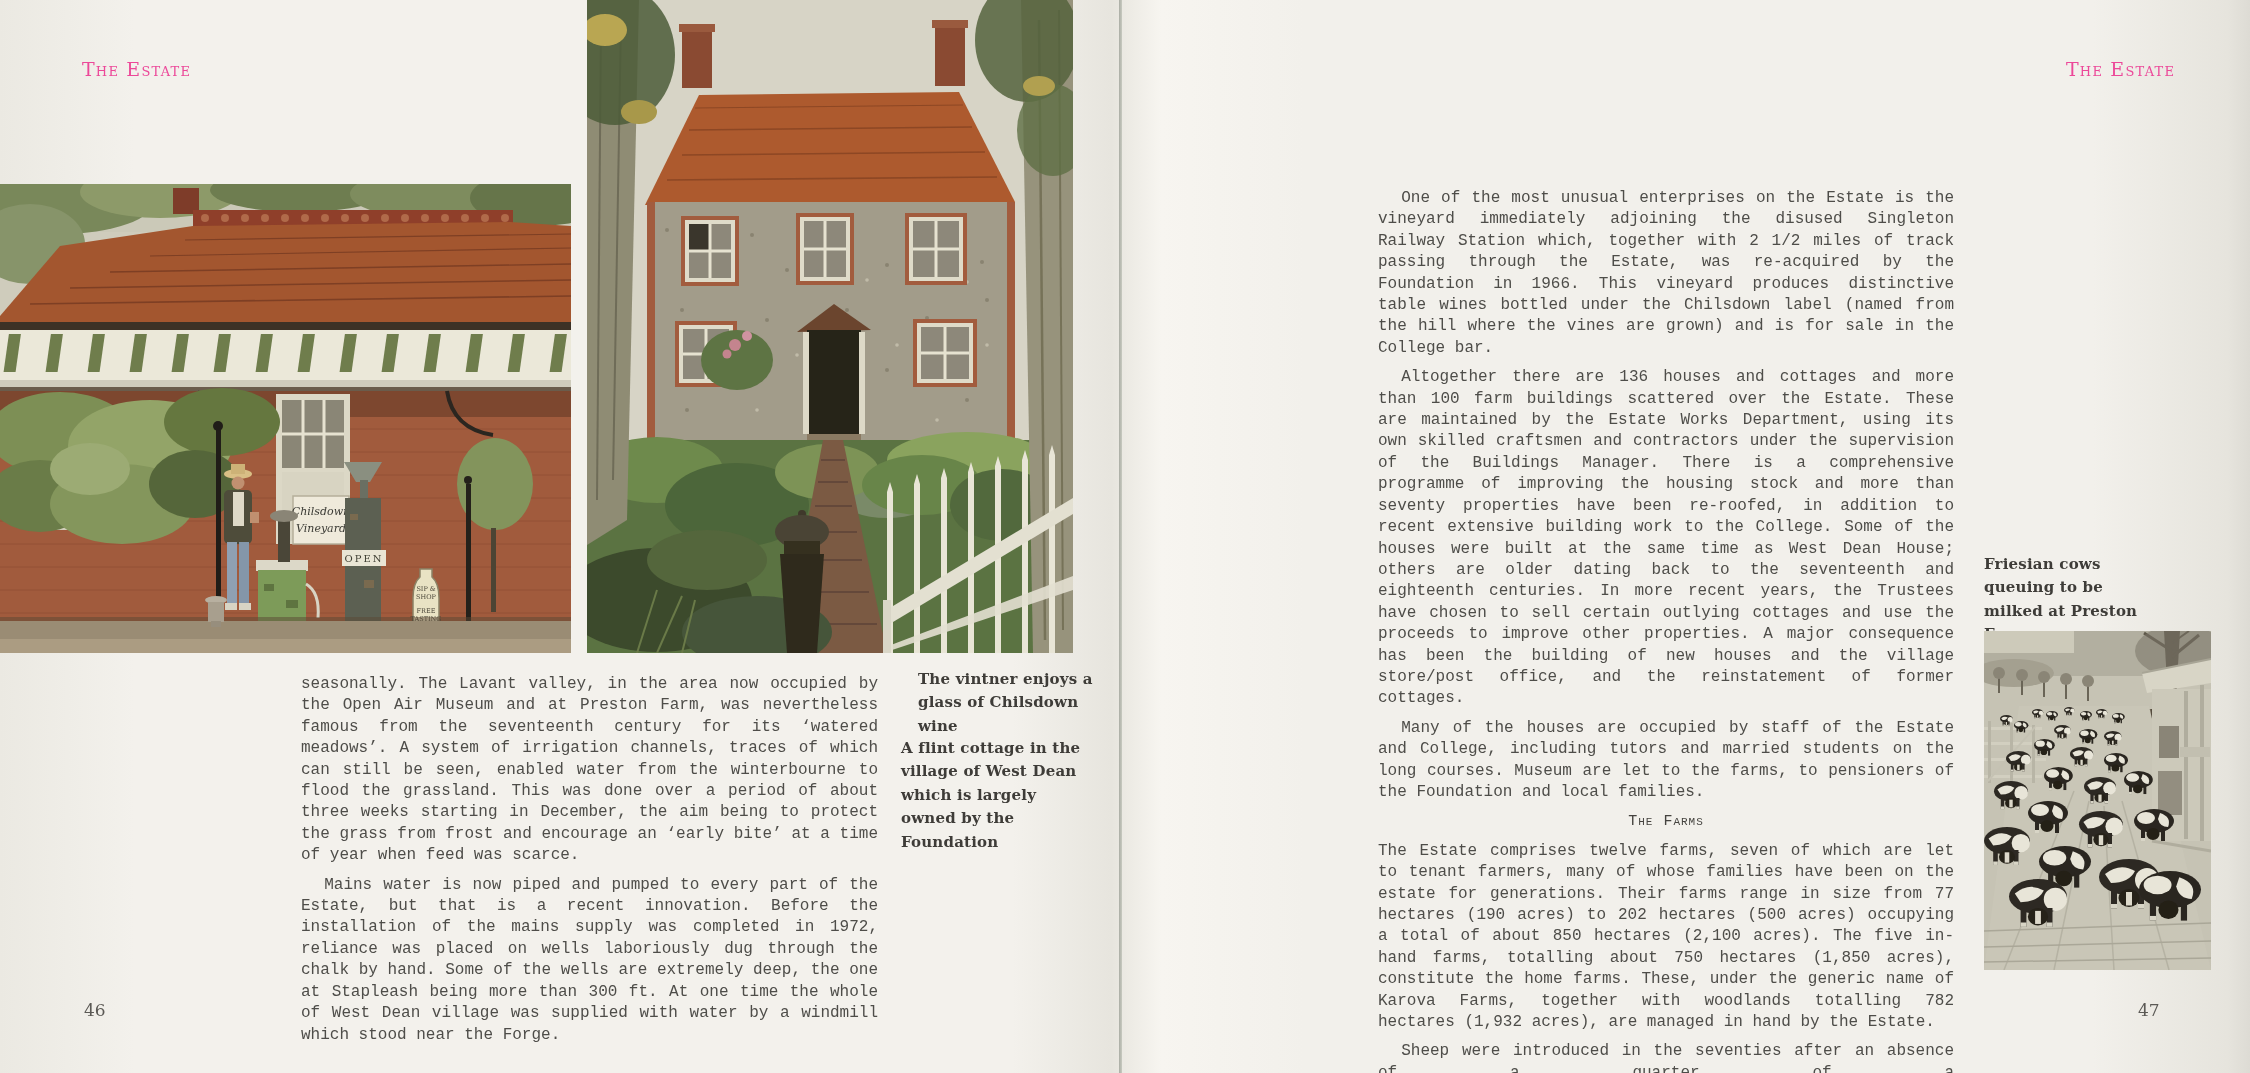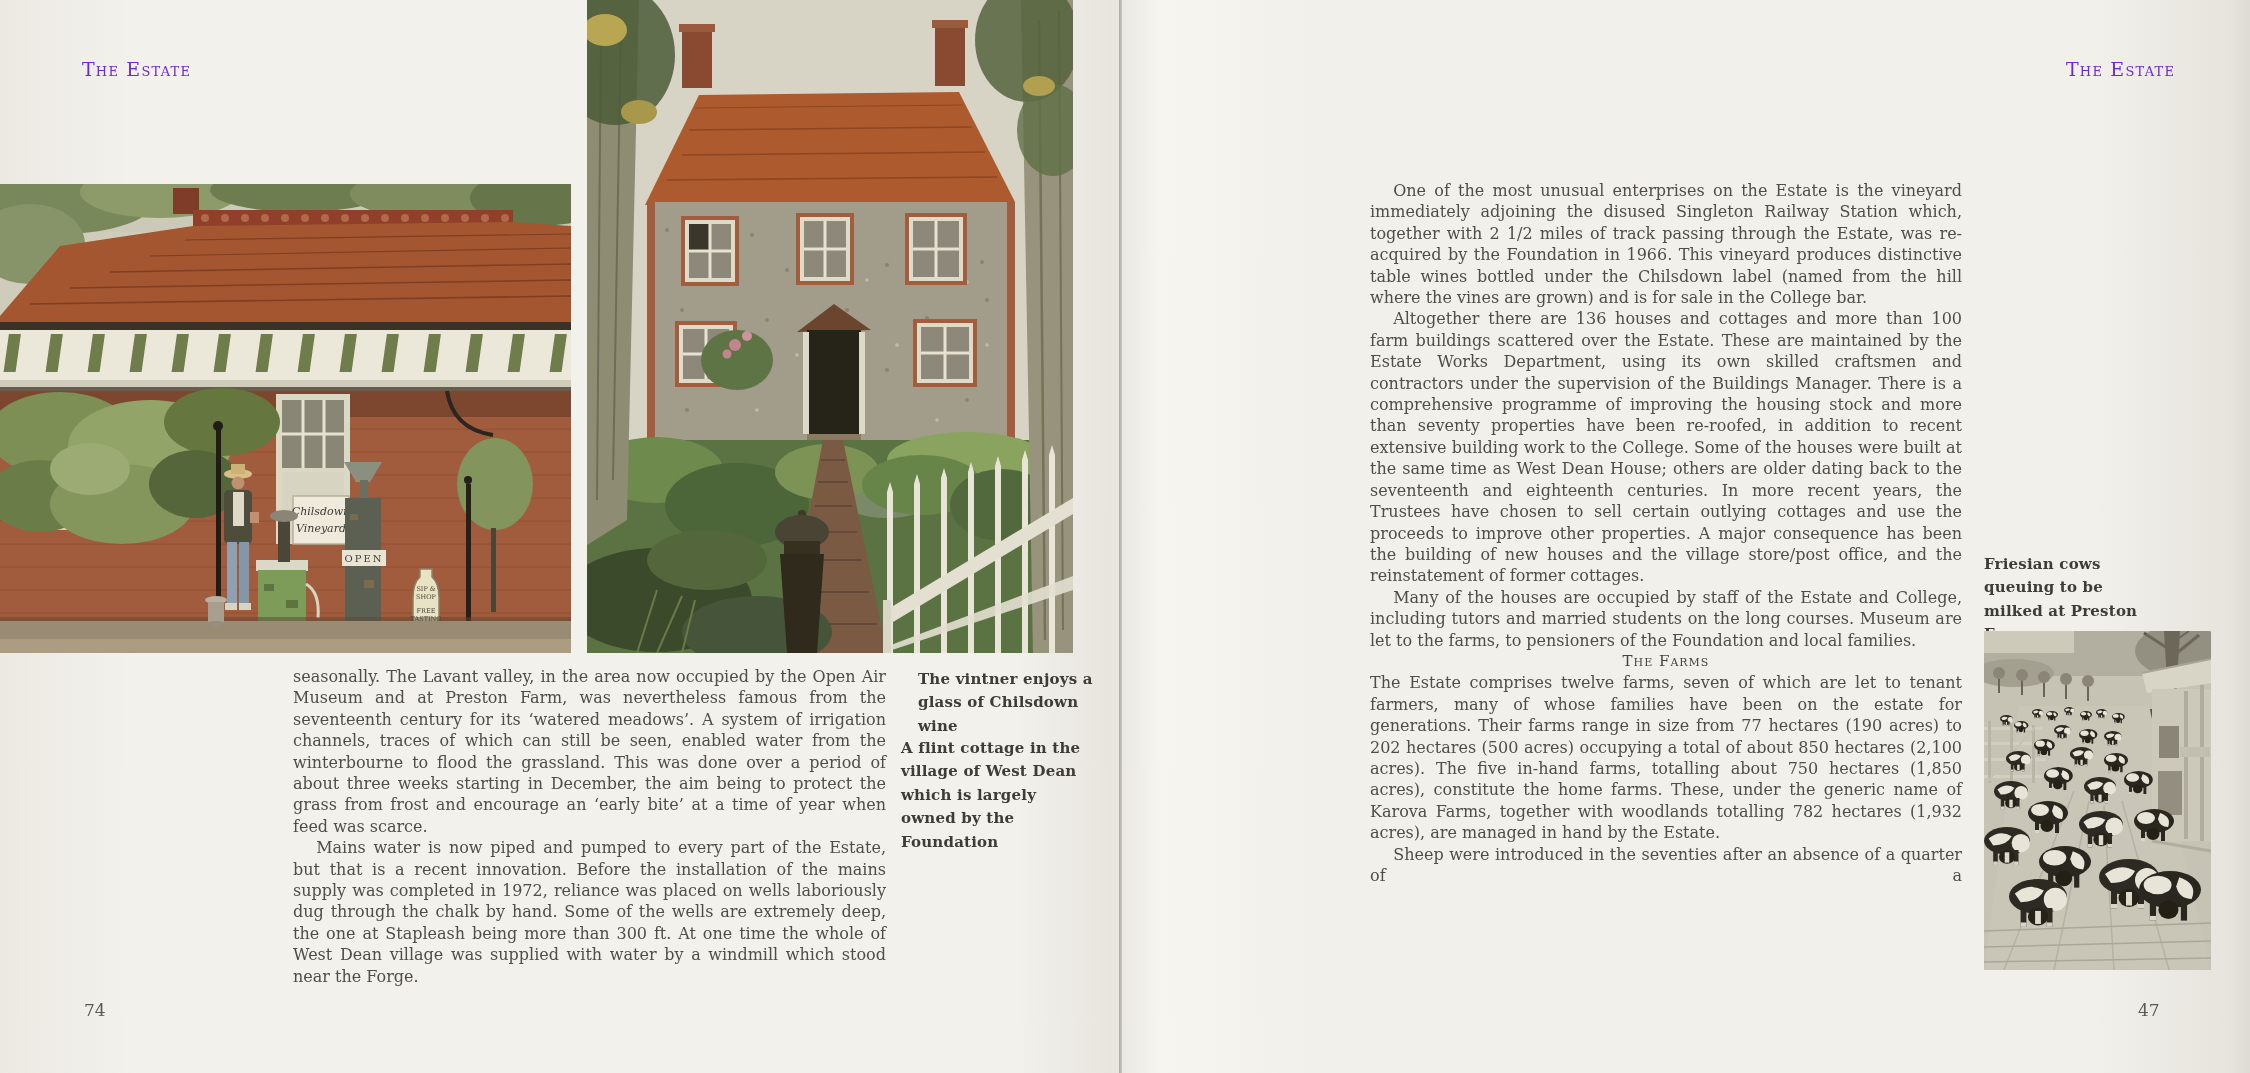--- a/index.html
+++ b/index.html
@@ -7,27 +7,27 @@
     width:2250px;height:1073px;position:relative;overflow:hidden;
     font-family:"DejaVu Serif", serif;
     background:linear-gradient(to right,
       #ebe9e2 0%, #f3f1ec 6%, #f3f1ec 45%,
       #e7e5de 49.4%, #f7f5f0 51.6%, #f2f0eb 58%,
       #f2f0eb 93%, #e6e4dd 99%, #dddbd4 100%);
   }
   .abs{position:absolute;}
   .running-head{
     font-variant:small-caps;font-size:19px;letter-spacing:1.2px;
-    color:#6d28d9;white-space:nowrap;
+    color:#ec4899;white-space:nowrap;
   }
   .body-text{
     width:593px;font-size:16px;line-height:21.4px;color:#4e4d49;
     text-align:justify;
   }
-  .body-text p{margin:0;}
+  .body-text p{margin:8px;font-family:Liberation Mono, monospace;}
   .body-text p.indent{text-indent:1.45em;}
   .body-text p.fill{text-align-last:justify;}
   .farms-heading{
     text-align:center;font-variant:small-caps;font-size:15px;
     letter-spacing:1px;color:#45433f;margin:12px 0 7px 0;text-indent:0 !important;
   }
   .caption{
     width:188px;font-size:15px;line-height:23.4px;font-weight:bold;
     color:#3e3c38;letter-spacing:0.2px;
   }
@@ -348,21 +348,21 @@
 </svg>
 
 <div class="abs body-text" style="left:293px;top:666px;">
   <p>seasonally. The Lavant valley, in the area now occupied by the Open Air Museum and at Preston Farm, was nevertheless famous from the seventeenth century for its ‘watered meadows’. A system of irrigation channels, traces of which can still be seen, enabled water from the winterbourne to flood the grassland. This was done over a period of about three weeks starting in December, the aim being to protect the grass from frost and encourage an ‘early bite’ at a time of year when feed was scarce.</p>
   <p class="indent">Mains water is now piped and pumped to every part of the Estate, but that is a recent innovation. Before the installation of the mains supply was completed in 1972, reliance was placed on wells laboriously dug through the chalk by hand. Some of the wells are extremely deep, the one at Stapleash being more than 300 ft. At one time the whole of West Dean village was supplied with water by a windmill which stood near the Forge.</p>
 </div>
 
 <div class="abs caption" style="left:901px;top:668px;margin-left:17px;">The vintner enjoys a glass of Chilsdown wine</div>
 <div class="abs caption" style="left:901px;top:737px;">A flint cottage in the village of West Dean which is largely owned by the Foundation</div>
 
-<div class="abs page-number" style="left:84px;top:1000px;">74</div>
+<div class="abs page-number" style="left:84px;top:1000px;">46</div>
 
 <div class="abs fold-line"></div>
 
 <div class="abs running-head" style="left:2066px;top:58px;">The Estate</div>
 
 <div class="abs body-text" style="left:1370px;top:180px;width:592px;">
   <p class="indent">One of the most unusual enterprises on the Estate is the vineyard immediately adjoining the disused Singleton Railway Station which, together with 2 1/2 miles of track passing through the Estate, was re-acquired by the Foundation in 1966. This vineyard produces distinctive table wines bottled under the Chilsdown label (named from the hill where the vines are grown) and is for sale in the College bar.</p>
   <p class="indent">Altogether there are 136 houses and cottages and more than 100 farm buildings scattered over the Estate. These are maintained by the Estate Works Department, using its own skilled craftsmen and contractors under the supervision of the Buildings Manager. There is a comprehensive programme of improving the housing stock and more than seventy properties have been re-roofed, in addition to recent extensive building work to the College. Some of the houses were built at the same time as West Dean House; others are older dating back to the seventeenth and eighteenth centuries. In more recent years, the Trustees have chosen to sell certain outlying cottages and use the proceeds to improve other properties. A major consequence has been the building of new houses and the village store/post office, and the reinstatement of former cottages.</p>
   <p class="indent">Many of the houses are occupied by staff of the Estate and College, including tutors and married students on the long courses. Museum are let to the farms, to pensioners of the Foundation and local families.</p>
   <p class="farms-heading">The Farms</p>

